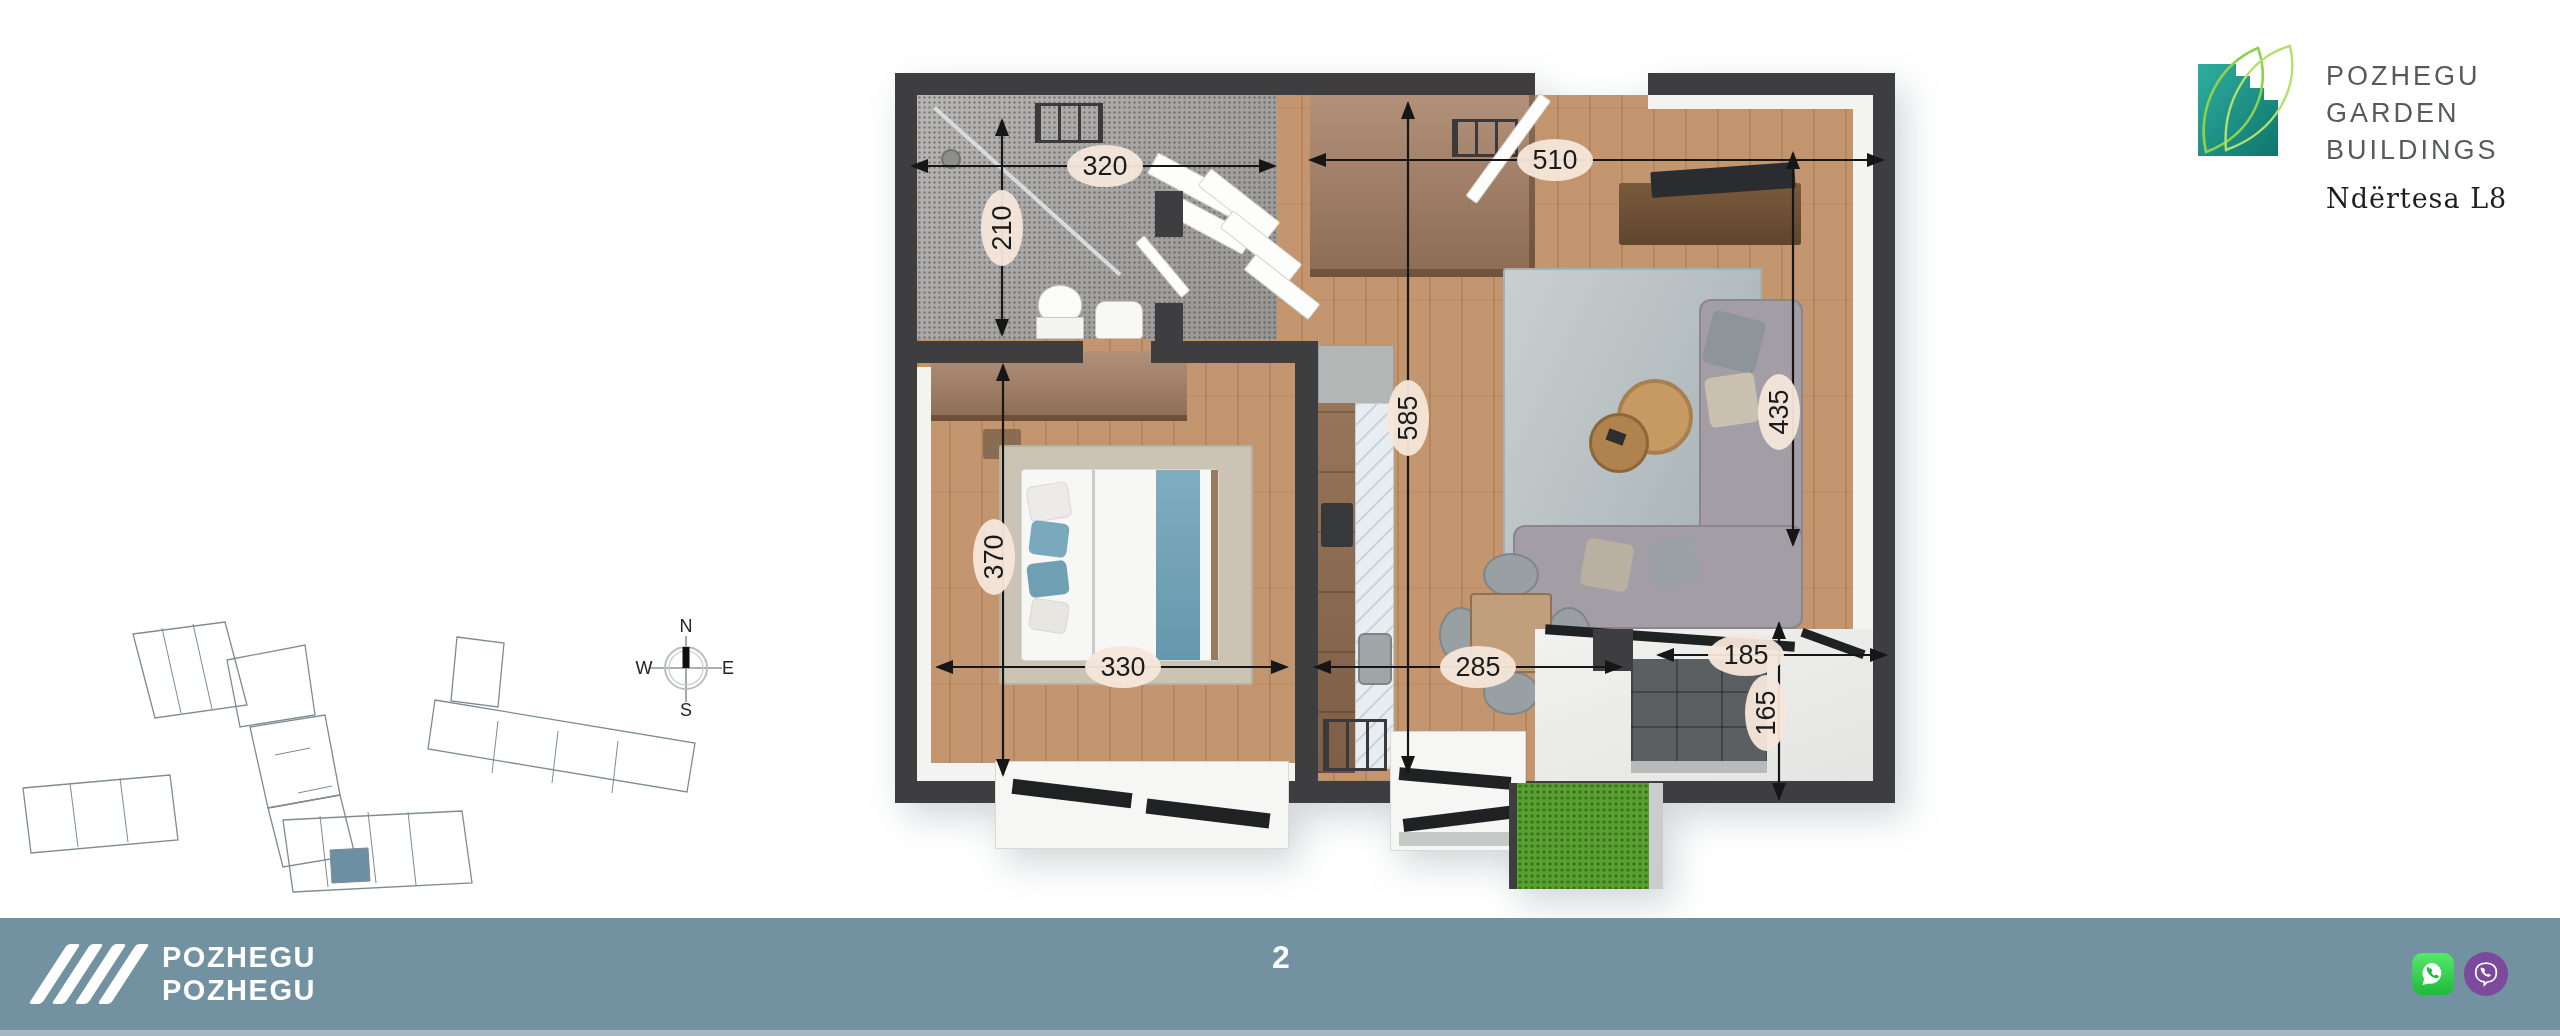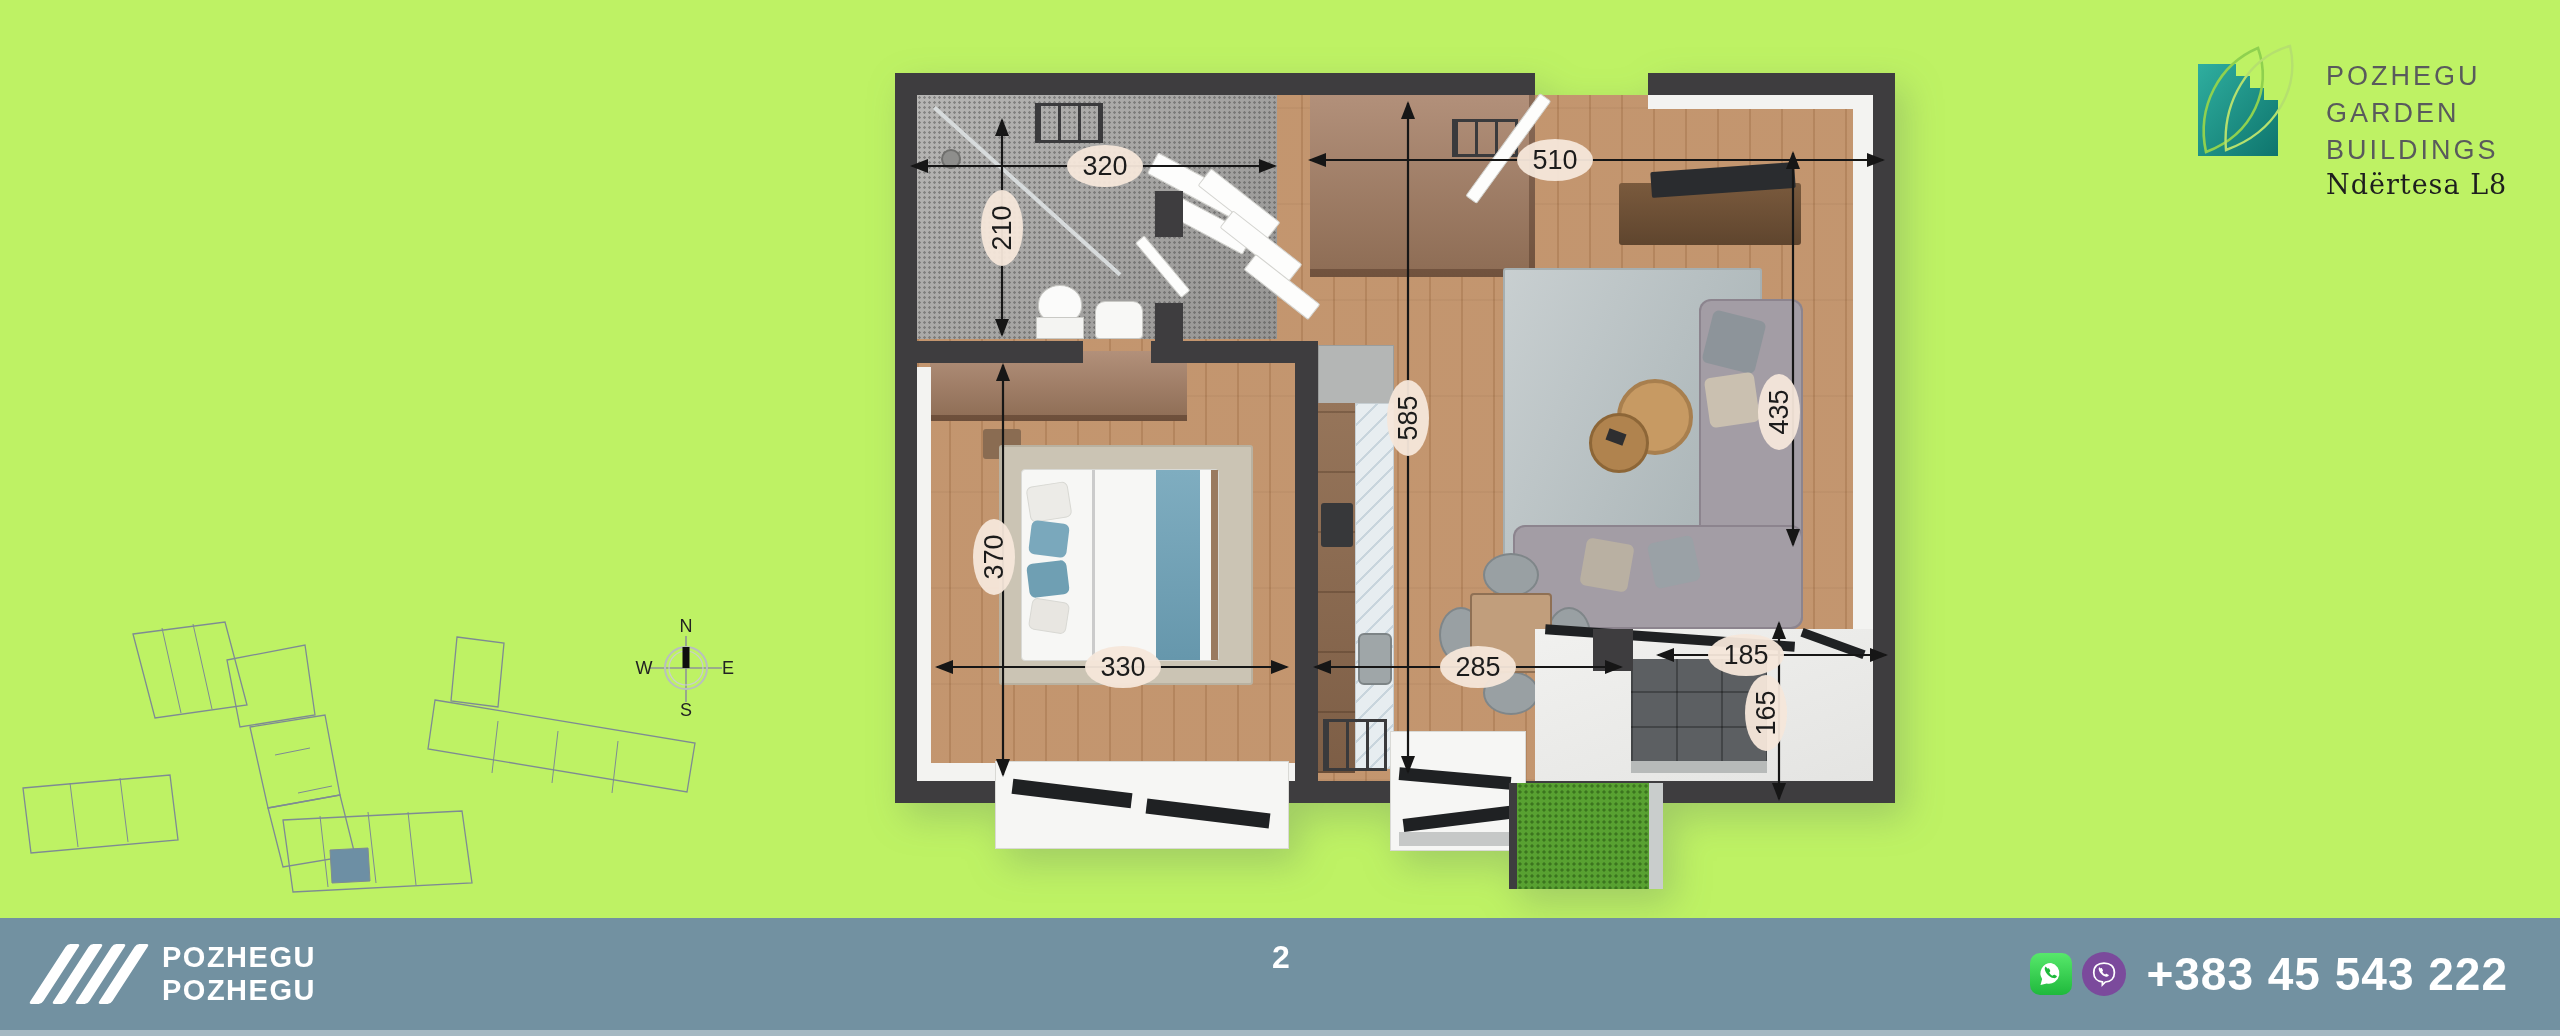--- a/index.html
+++ b/index.html
@@ -1,25 +1,25 @@
 <!DOCTYPE html>
 <html><head>
 <meta charset="utf-8">
 <style>
   html,body{margin:0;padding:0;background:#dce3e8;}
   body{width:2560px;height:1036px;overflow:hidden;font-family:"Liberation Sans",sans-serif;position:relative;}
   .abs{position:absolute;}
   .w{position:absolute;background:#3e3d3f;}
-  .canvas{position:absolute;left:0;top:0;width:2560px;height:1036px;background:#bef264;}
+  .canvas{position:absolute;left:0;top:0;width:2560px;height:1036px;background:#ffffff;}
 
   
   .brand{position:absolute;left:2196px;top:40px;display:flex;align-items:flex-start;}
   .brand-text{margin-left:26px;margin-top:18px;}
   .brand-line{font-size:27px;letter-spacing:3px;color:#595a5c;line-height:37px;font-weight:400;}
-  .building{font-family:"DejaVu Serif",serif;font-size:27px;color:#1e1e1e;letter-spacing:1px;}
+  .building{font-family:"DejaVu Serif",serif;font-size:27px;color:#1e1e1e;margin-top:14px;letter-spacing:1px;}
 
   
   .plan{position:absolute;left:895px;top:73px;width:1000px;height:820px;filter:drop-shadow(10px 14px 18px rgba(70,90,100,.25));}
   .floor{position:absolute;left:22px;top:22px;width:956px;height:686px;
     background-color:#c09067;
     background-image:repeating-linear-gradient(90deg,rgba(92,56,28,.12) 0 2px,rgba(255,255,255,.05) 2px 32px),
                      repeating-linear-gradient(0deg,rgba(92,56,28,.06) 0 2px,transparent 2px 96px);}
   .tile{position:absolute;left:22px;top:22px;width:360px;height:244px;
     background-color:#a7a6a4;
     background-image:radial-gradient(rgba(55,55,55,.38) 1px,transparent 1.5px),linear-gradient(130deg,rgba(255,255,255,.18),rgba(0,0,0,.10));
@@ -300,17 +300,16 @@
           <path d="M12 2.5a9 9 0 0 0-7.6 13.8L3 21.5l5.4-1.3A9 9 0 1 0 12 2.5z" fill="#ffffff"></path>
           <path d="M9.2 7.4c.3-.6 1-.5 1.3 0l.8 1.5c.2.5 0 1-.4 1.4l-.4.4c.6 1.2 1.6 2.2 2.8 2.8l.4-.4c.4-.4.9-.6 1.4-.4l1.5.8c.5.3.6 1 0 1.3-.7.6-1.6 1-2.5.7-1.7-.4-3.4-1.4-4.7-2.7-1.3-1.3-2.3-3-2.7-4.7-.2-.9.1-1.8.7-2.5z" fill="#1fb93c"></path>
         </svg>
       </span>
       <span class="vb-ic">
         <svg width="30" height="30" viewBox="0 0 24 24">
           <path d="M12 3.2c4.8 0 8.3 2.7 8.3 7.7 0 4.6-3 7.2-7.2 7.5l-2.4 2.4v-2.5c-3.8-.5-6.9-3-6.9-7.4 0-5 3.4-7.7 8.2-7.7z" fill="none" stroke="#ffffff" stroke-width="1.4"></path>
           <path d="M9.4 7.5c.3-.4.8-.4 1 0l.7 1.2c.2.4.1.8-.2 1.1l-.3.3c.5 1 1.3 1.8 2.3 2.3l.3-.3c.3-.3.7-.4 1.1-.2l1.2.7c.4.2.4.7 0 1-.5.5-1.2.8-1.9.6-1.4-.4-2.7-1.1-3.7-2.2-1-1-1.8-2.3-2.1-3.7-.2-.7.1-1.4.6-1.8z" fill="#ffffff"></path>
         </svg>
       </span>
-      <span class="phone">+383 45 543 222</span>
     </div>
   </footer>
   <div class="bar-strip"></div>
 </div>
 
 </body></html>

